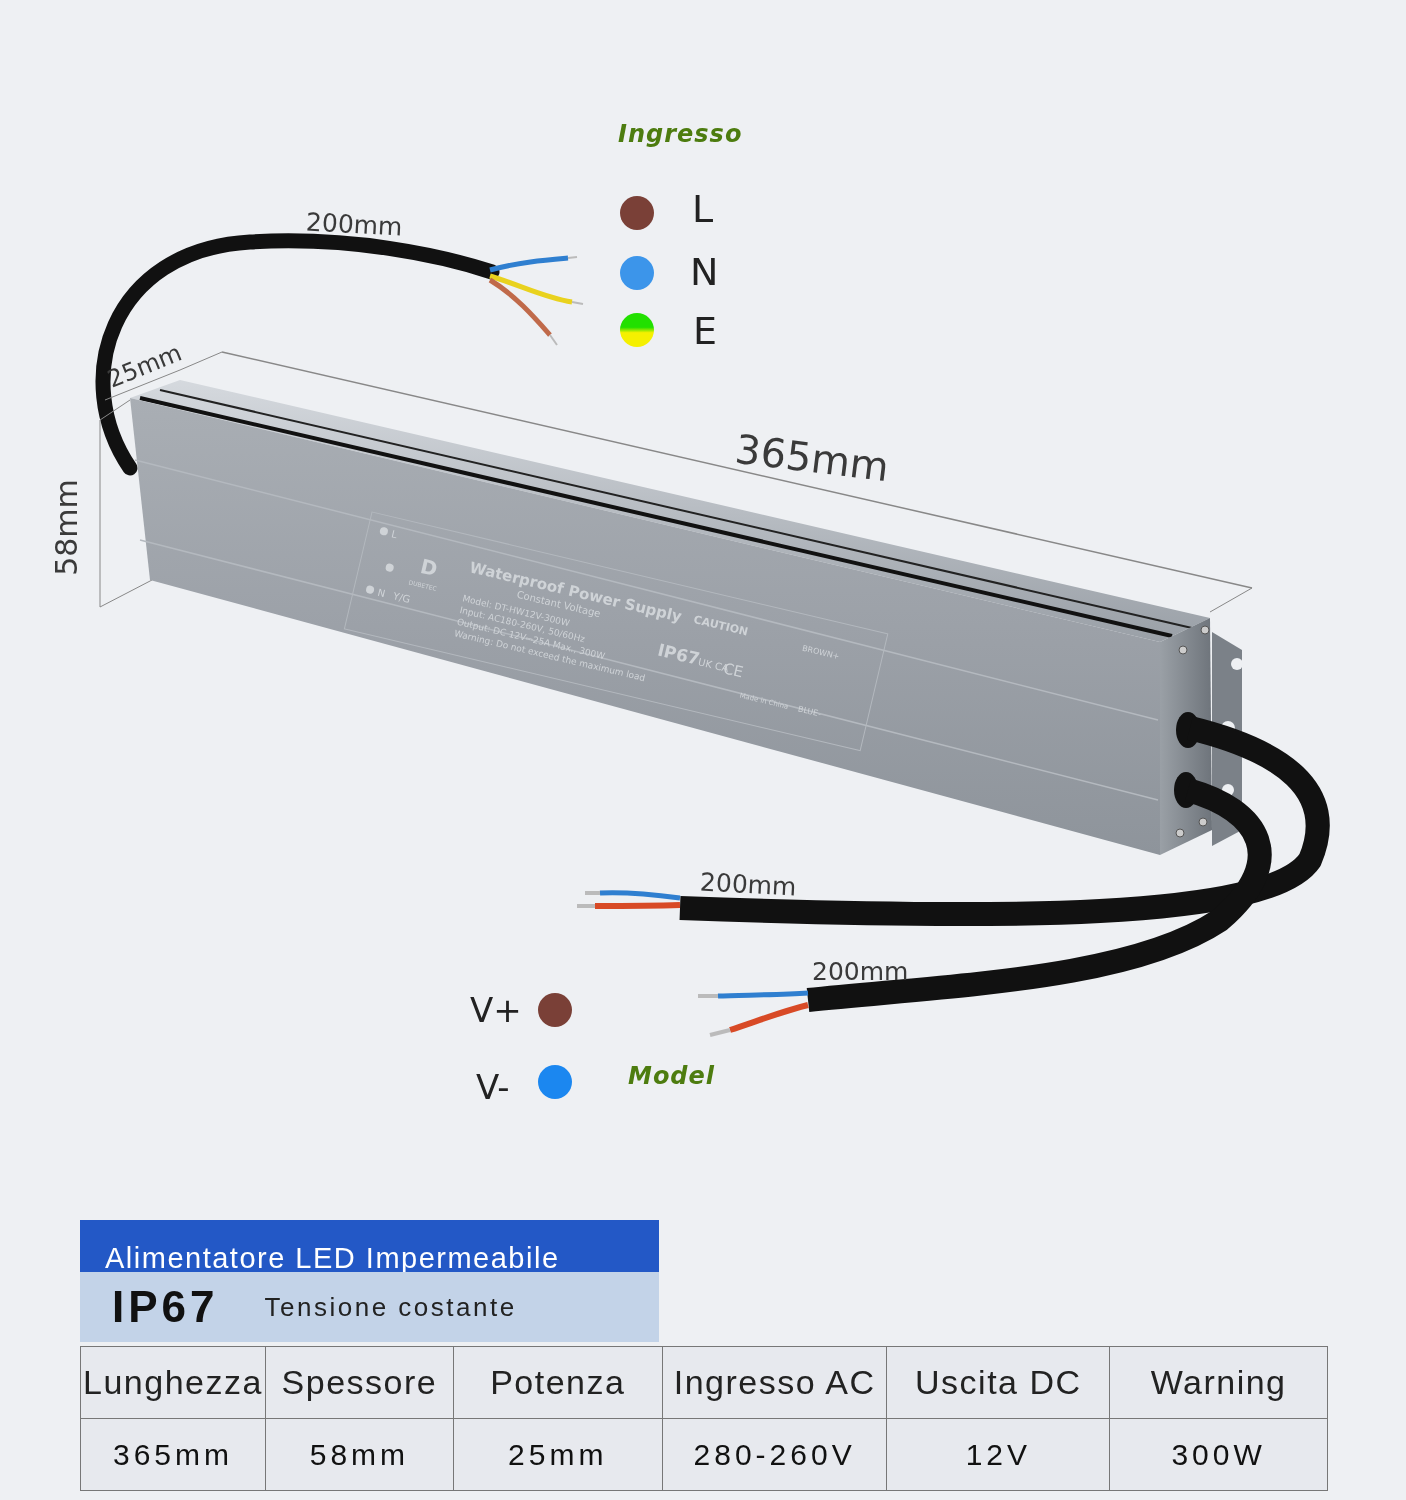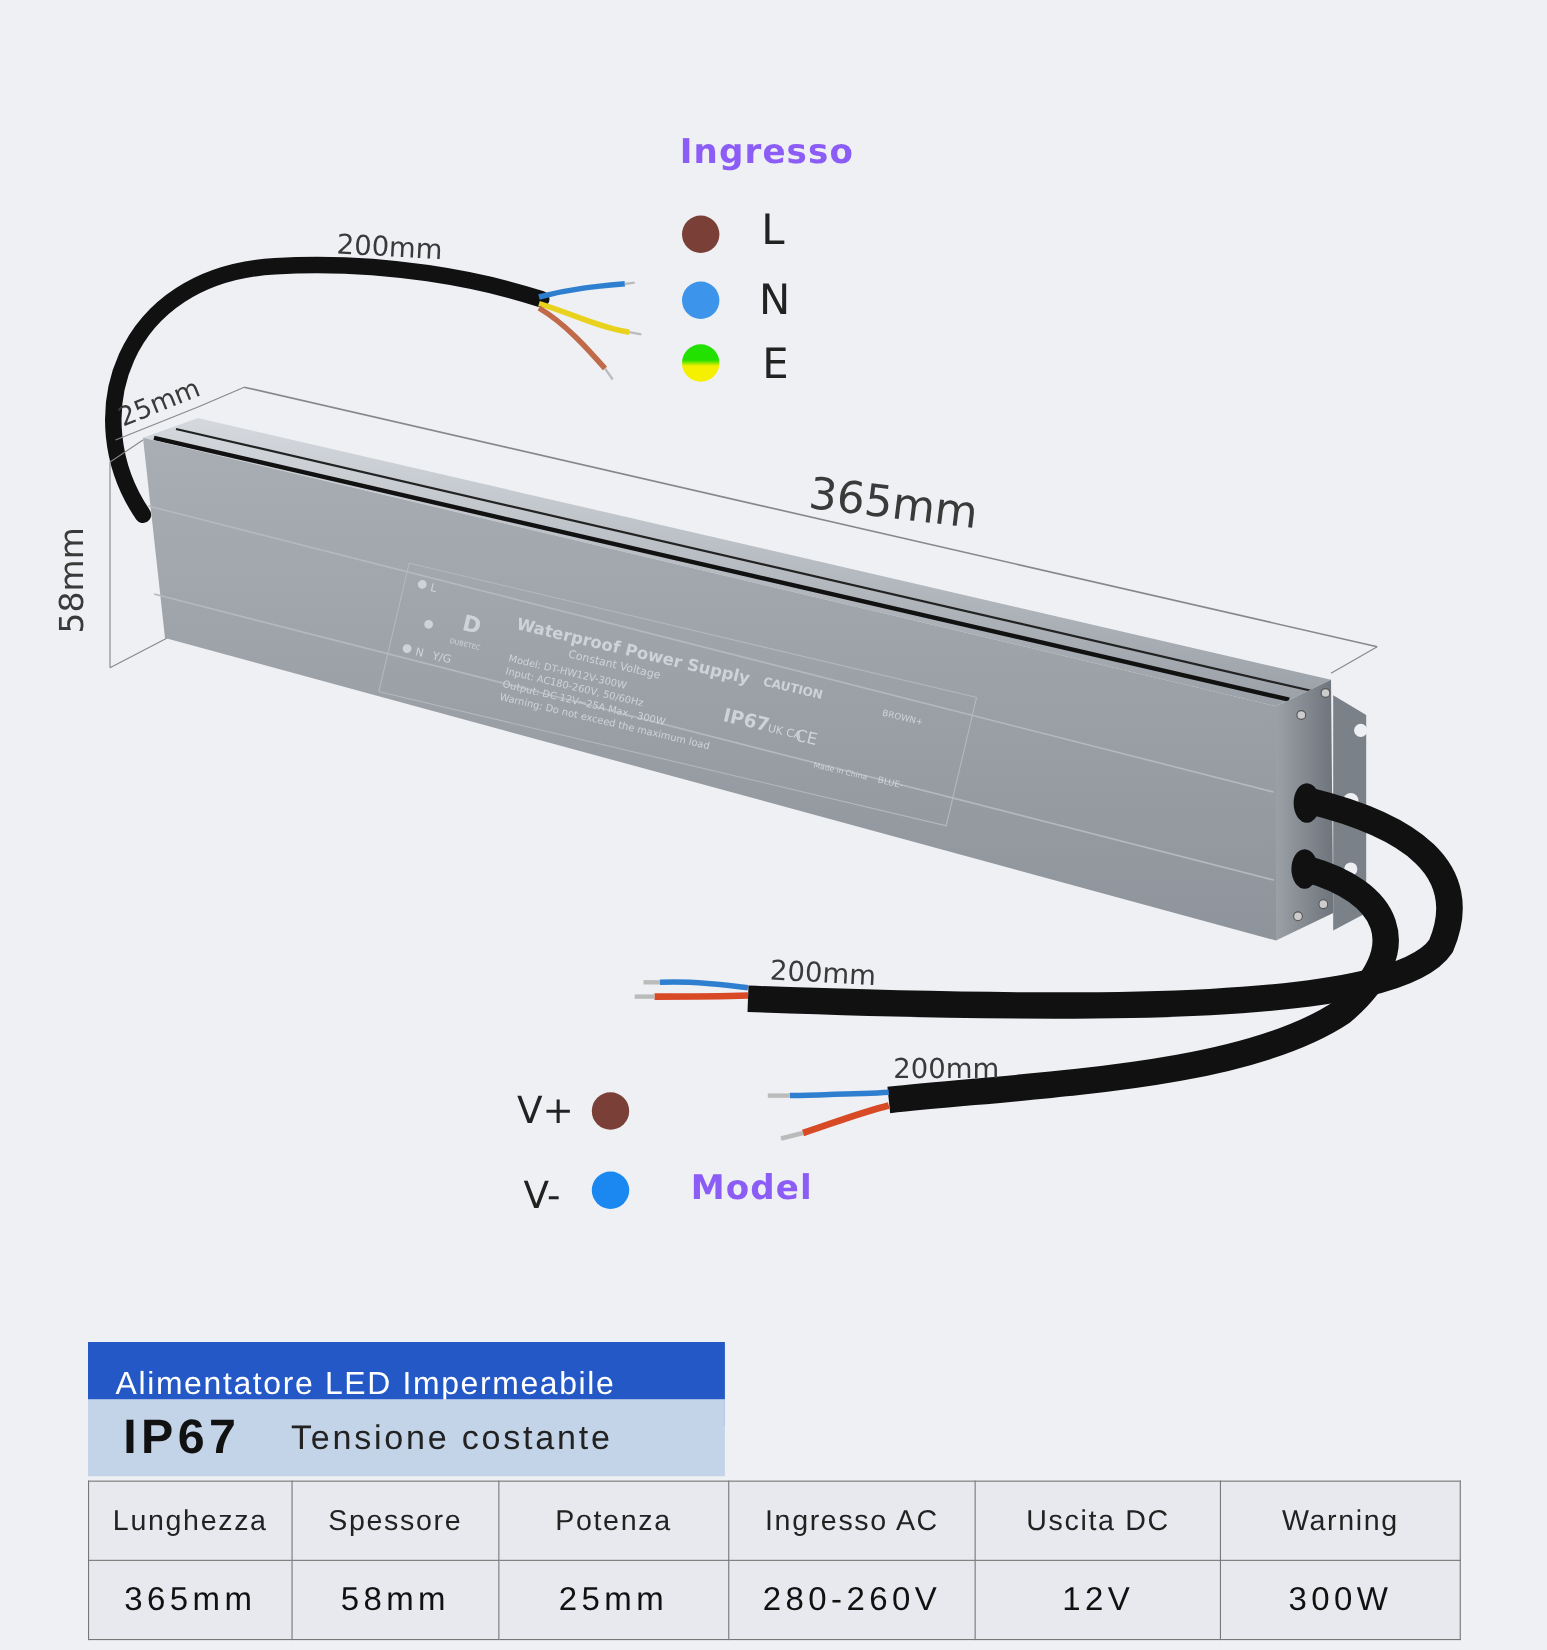--- a/index.html
+++ b/index.html
@@ -4,47 +4,47 @@
   <style>
     html, body { margin: 0; padding: 0; }
     body {
       width: 1406px; height: 1500px; position: relative; overflow: hidden;
       background: #eef0f3;
       font-family: "Liberation Sans", "DejaVu Sans", sans-serif;
     }
     .abs { position: absolute; }
     .legend-title {
       font-family: "DejaVu Sans", sans-serif; font-weight: bold;
-      font-size: 31px; color: #8b5cf6; letter-spacing: 1px;
+      font-size: 24px; color: #4d7c0f; letter-spacing: 1px; font-style: italic;
     }
     .dot { width: 34px; height: 34px; border-radius: 50%; }
     .legend-letter { font-size: 38px; color: #222; font-family: "DejaVu Sans", sans-serif; }
     .dim-label { font-size: 25px; color: #3a3a3a; font-family: "DejaVu Sans", sans-serif; }
     #product { position: absolute; left: 0; top: 0; }
     .spec-header {
       position: absolute; left: 80px; top: 1194px; width: 579px; height: 76px;
       background: #2358c6; color: #fff; font-size: 29px; letter-spacing: 1.5px;
       display: flex; align-items: center; padding-left: 25px; box-sizing: border-box; margin-top: 26px;
     }
     .spec-sub {
       position: absolute; left: 80px; top: 1272px; width: 579px; height: 70px;
       background: #c3d3e8; display: flex; align-items: center; box-sizing: border-box;
       padding-left: 32px;
     }
     .spec-ip { font-size: 44px; font-weight: bold; color: #111; letter-spacing: 4px; margin-right: 46px; }
-    .spec-mode { font-size: 31px; color: #222; letter-spacing: 2.5px; }
+    .spec-mode { font-size: 26px; color: #222; letter-spacing: 2.5px; }
     table.spec-table {
       position: absolute; left: 80px; top: 1346px; width: 1248px;
       border-collapse: collapse; background: #e7e9ee;
     }
     .spec-table td {
       border: 1px solid #777; text-align: center; color: #222;
       height: 72px; padding: 0; box-sizing: border-box;
     }
-    .spec-table tr.head td { font-size: 26px; letter-spacing: 1.5px; text-align: center; }
+    .spec-table tr.head td { font-size: 34px; letter-spacing: 1.5px; text-align: center; }
     .spec-table tr.vals td { font-size: 30px; letter-spacing: 4px; color: #111; }
   </style>
 </head>
 <body>
 
 <svg id="product" width="1406" height="1180" viewBox="0 0 1406 1180" xmlns="http://www.w3.org/2000/svg">
   <defs>
     <linearGradient id="bodyGrad" x1="0" y1="0" x2="0" y2="1">
       <stop offset="0" stop-color="#a9aeb4"></stop>
       <stop offset="0.5" stop-color="#9ca1a8"></stop>

